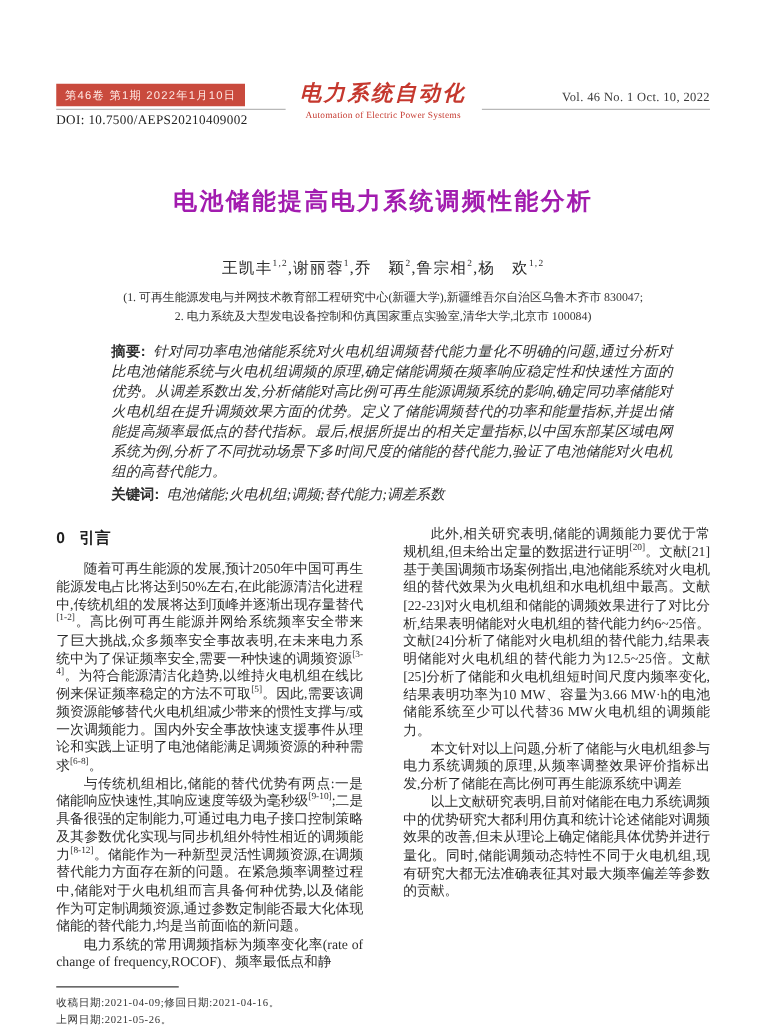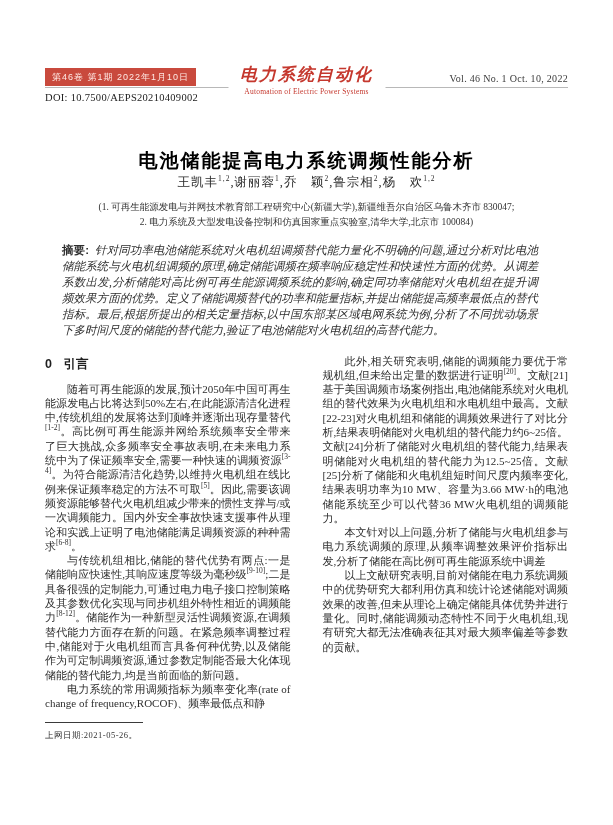--- a/index.html
+++ b/index.html
@@ -68,41 +68,41 @@
     letter-spacing: 0.3px;
   }
 
   
   .title {
     margin-top: 36px;
     text-align: center;
     font-size: 19px;
     font-weight: bold;
     letter-spacing: 2px;
-    color: #000000;
+    color: #a21caf;
     font-family: "Liberation Sans", "DejaVu Sans", sans-serif;
   }
   .authors {
-    margin-top: 0;
+    margin-top: 32px;
     text-align: center;
     font-size: 12.5px;
     letter-spacing: 1px;
     color: #2a2a2a;
   }
   .authors sup { font-size: 8px; }
   .affiliations {
     margin-top: 9px;
     text-align: center;
     font-size: 9.5px;
     line-height: 1.55;
     color: #333;
   }
 
   
-  .abstract-block { margin: 14px 30px 0 17px; }
+  .abstract-block { margin: 14px 30px 0 44px; }
   .abstract, .keywords {
     font-size: 11.5px;
     line-height: 1.38;
     text-align: justify;
     color: #2e2e2e;
   }
   .abstract .text, .keywords .text { font-style: italic; }
   .lbl {
     font-style: normal;
     font-weight: bold;
@@ -180,30 +180,32 @@
 
   <h1 class="title">电池储能提高电力系统调频性能分析</h1>
   <div class="authors">王凯丰<sup class="ref">1,2</sup>,谢丽蓉<sup class="ref">1</sup>,乔　颖<sup class="ref">2</sup>,鲁宗相<sup class="ref">2</sup>,杨　欢<sup class="ref">1,2</sup></div>
   <div class="affiliations">
     <div>(1. 可再生能源发电与并网技术教育部工程研究中心(新疆大学),新疆维吾尔自治区乌鲁木齐市 830047;</div>
     <div>2. 电力系统及大型发电设备控制和仿真国家重点实验室,清华大学,北京市 100084)</div>
   </div>
 
   <div class="abstract-block">
     <p class="abstract"><b class="lbl">摘要:</b><span class="text">针对同功率电池储能系统对火电机组调频替代能力量化不明确的问题,通过分析对比电池储能系统与火电机组调频的原理,确定储能调频在频率响应稳定性和快速性方面的优势。从调差系数出发,分析储能对高比例可再生能源调频系统的影响,确定同功率储能对火电机组在提升调频效果方面的优势。定义了储能调频替代的功率和能量指标,并提出储能提高频率最低点的替代指标。最后,根据所提出的相关定量指标,以中国东部某区域电网系统为例,分析了不同扰动场景下多时间尺度的储能的替代能力,验证了电池储能对火电机组的高替代能力。</span></p>
+    <p class="keywords"><b class="lbl">关键词:</b><span class="text">电池储能;火电机组;调频;替代能力;调差系数</span></p>
   </div>
 
   <div class="columns">
     <div class="col">
       <h2 class="sec">0 引言</h2>
       <p class="body-p">随着可再生能源的发展,预计2050年中国可再生能源发电占比将达到50%左右,在此能源清洁化进程中,传统机组的发展将达到顶峰并逐渐出现存量替代<sup class="ref">[1-2]</sup>。高比例可再生能源并网给系统频率安全带来了巨大挑战,众多频率安全事故表明,在未来电力系统中为了保证频率安全,需要一种快速的调频资源<sup class="ref">[3-4]</sup>。为符合能源清洁化趋势,以维持火电机组在线比例来保证频率稳定的方法不可取<sup class="ref">[5]</sup>。因此,需要该调频资源能够替代火电机组减少带来的惯性支撑与/或一次调频能力。国内外安全事故快速支援事件从理论和实践上证明了电池储能满足调频资源的种种需求<sup class="ref">[6-8]</sup>。</p>
       <p class="body-p">与传统机组相比,储能的替代优势有两点:一是储能响应快速性,其响应速度等级为毫秒级<sup class="ref">[9-10]</sup>;二是具备很强的定制能力,可通过电力电子接口控制策略及其参数优化实现与同步机组外特性相近的调频能力<sup class="ref">[8-12]</sup>。储能作为一种新型灵活性调频资源,在调频替代能力方面存在新的问题。在紧急频率调整过程中,储能对于火电机组而言具备何种优势,以及储能作为可定制调频资源,通过参数定制能否最大化体现储能的替代能力,均是当前面临的新问题。</p>
       <p class="body-p">电力系统的常用调频指标为频率变化率(rate of change of frequency,ROCOF)、频率最低点和静</p>
       <div class="footnote">
         <div class="fn-rule"></div>
+        <p class="fn">收稿日期:2021-04-09;修回日期:2021-04-16。</p>
         <p class="fn">上网日期:2021-05-26。</p>
       </div>
 
     </div>
     <div class="col">
       <p class="body-p">此外,相关研究表明,储能的调频能力要优于常规机组,但未给出定量的数据进行证明<sup class="ref">[20]</sup>。文献[21]基于美国调频市场案例指出,电池储能系统对火电机组的替代效果为火电机组和水电机组中最高。文献[22-23]对火电机组和储能的调频效果进行了对比分析,结果表明储能对火电机组的替代能力约6~25倍。文献[24]分析了储能对火电机组的替代能力,结果表明储能对火电机组的替代能力为12.5~25倍。文献[25]分析了储能和火电机组短时间尺度内频率变化,结果表明功率为10 MW、容量为3.66 MW·h的电池储能系统至少可以代替36 MW火电机组的调频能力。</p>
       <p class="body-p">本文针对以上问题,分析了储能与火电机组参与电力系统调频的原理,从频率调整效果评价指标出发,分析了储能在高比例可再生能源系统中调差</p>
       <p class="body-p">以上文献研究表明,目前对储能在电力系统调频中的优势研究大都利用仿真和统计论述储能对调频效果的改善,但未从理论上确定储能具体优势并进行量化。同时,储能调频动态特性不同于火电机组,现有研究大都无法准确表征其对最大频率偏差等参数的贡献。</p>
     </div>
   </div>

